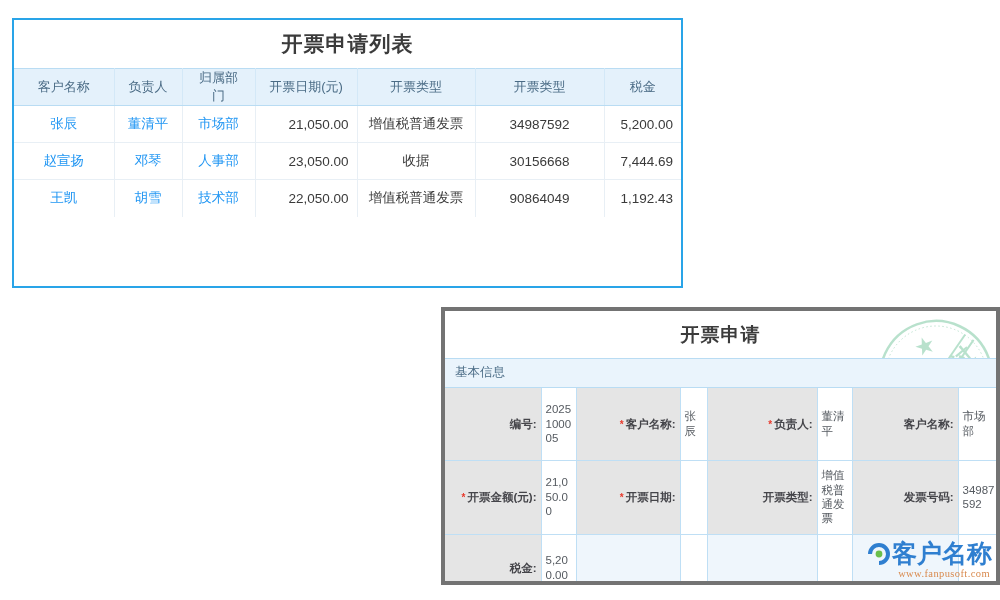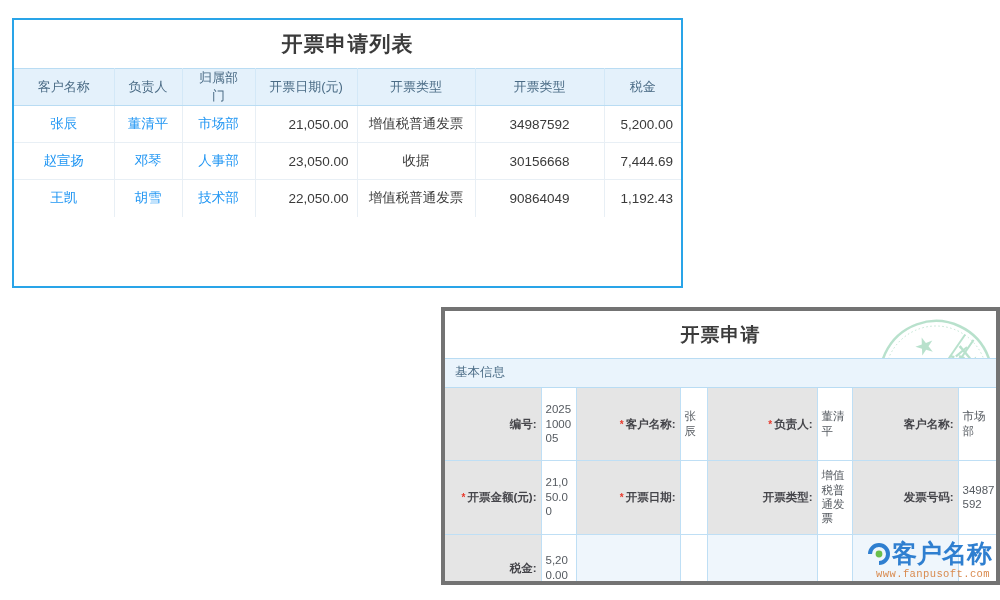--- a/index.html
+++ b/index.html
@@ -134,21 +134,21 @@
   }
   #logo-row { display: flex; align-items: center; justify-content: flex-end; }
   #logo-text {
     font-size: 25px; font-weight: bold;
     color: #2f7fd0;
     letter-spacing: 0px;
   }
   #logo-url {
     font-size: 10.5px;
     color: #d98a4e;
-    font-family: Liberation Mono, monospace;
+    font-family: Liberation Serif, serif;
     letter-spacing: 0.4px;
     margin-top: 2px;
     margin-right: 2px;
   }
 </style>
 </head>
 <body>
 
 <div id="root">
 

